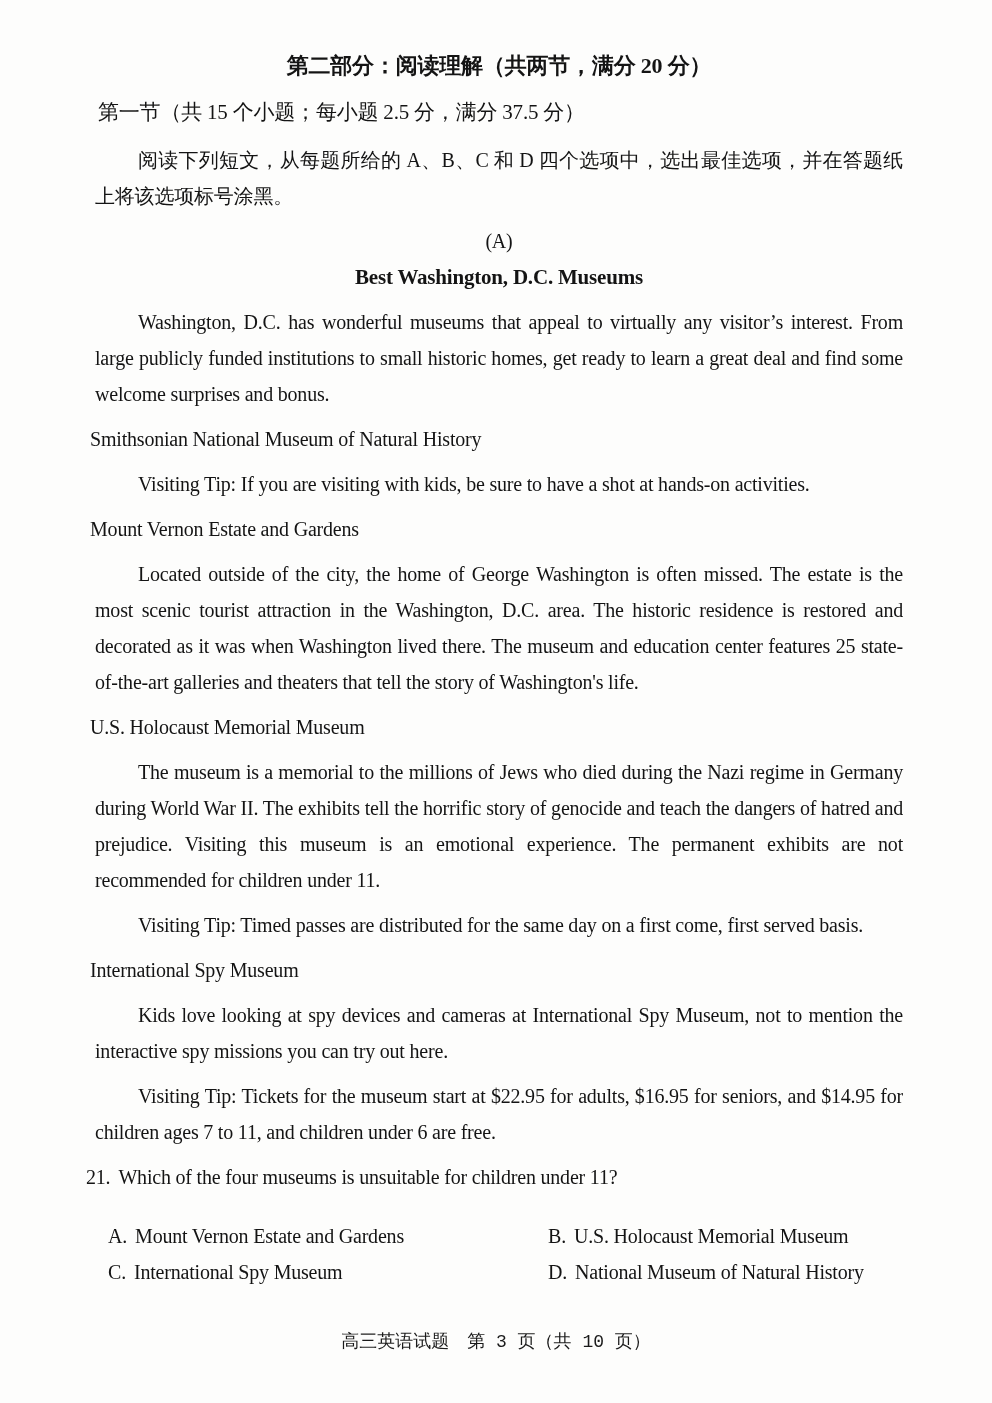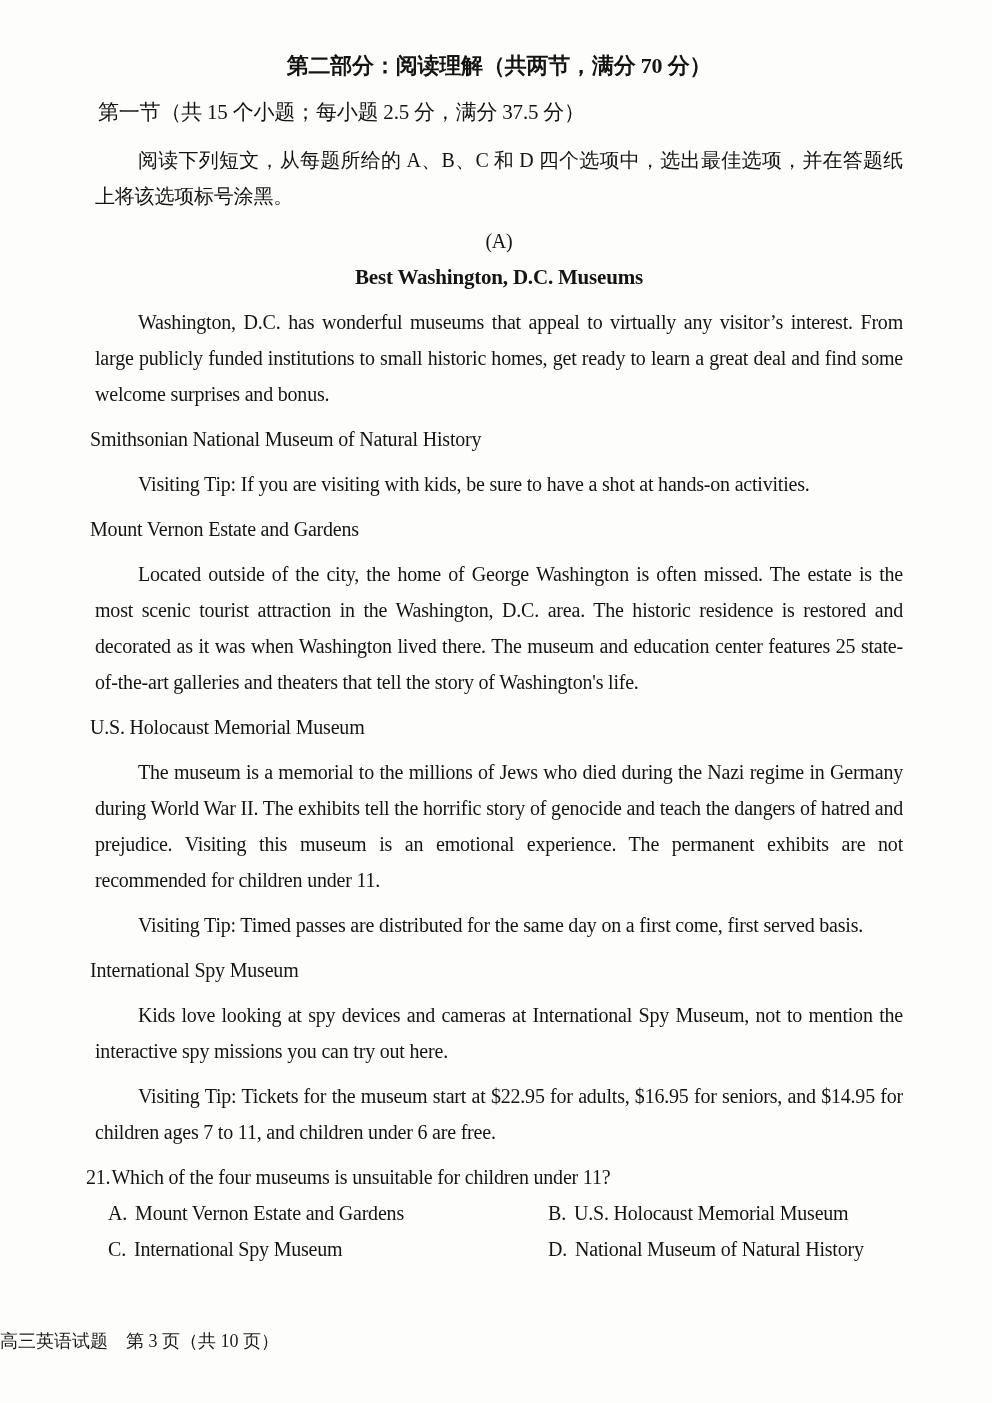--- a/index.html
+++ b/index.html
@@ -56,50 +56,53 @@
     margin: 4px;
     font-weight: normal;
     font-size: 20px;
     line-height: 36px;
   }
   .question-line {
     margin: 0;
     text-align: left;
   }
   .question-number {
-    margin-right: 1px;
+    margin-right: 8px;
   }
   .options {
     display: grid;
     grid-template-columns: 440px 1fr;
     padding-left: 22px;
+    margin-top: 23px;
   }
   .option {
     line-height: 36px;
     white-space: nowrap;
   }
   .option-label {
     margin-right: 8px;
   }
   .footer {
     position: absolute;
     left: 0;
     bottom: 50px;
     width: 100%;
+    text-align: center;
     font-size: 18px;
     color: #1a1a1a;
+    font-family: Liberation Mono, monospace;
   }
 </style>
 </head>
 <body>
 
 <div class="page">
   <div class="content">
 
-    <p class="part-header">第二部分：阅读理解（共两节，满分 70 分）</p>
+    <p class="part-header">第二部分：阅读理解（共两节，满分 20 分）</p>
 
     <p class="section-header">第一节（共 15 个小题；每小题 2.5 分，满分 37.5 分）</p>
 
     <p class="para">阅读下列短文，从每题所给的 A、B、C 和 D 四个选项中，选出最佳选项，并在答题纸上将该选项标号涂黑。</p>
 
     <p class="centered-line">(A)</p>
 
     <p class="centered-line passage-title">Best Washington, D.C. Museums</p>
 
     <p class="para">Washington, D.C. has wonderful museums that appeal to virtually any visitor’s interest. From large publicly funded institutions to small historic homes, get ready to learn a great deal and find some welcome surprises and bonus.</p>

